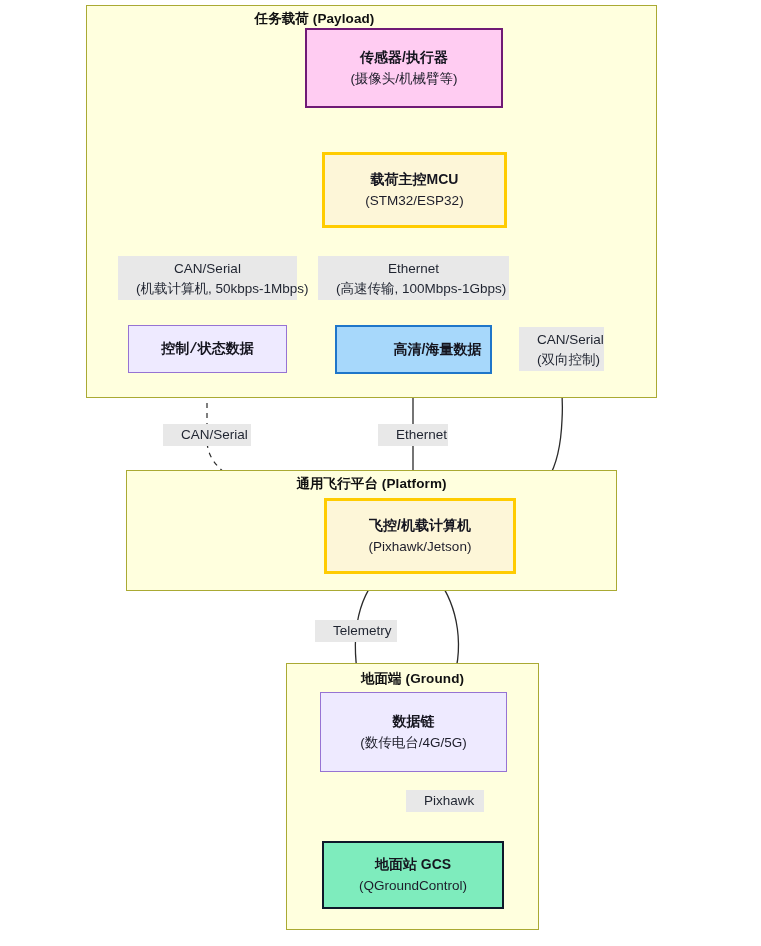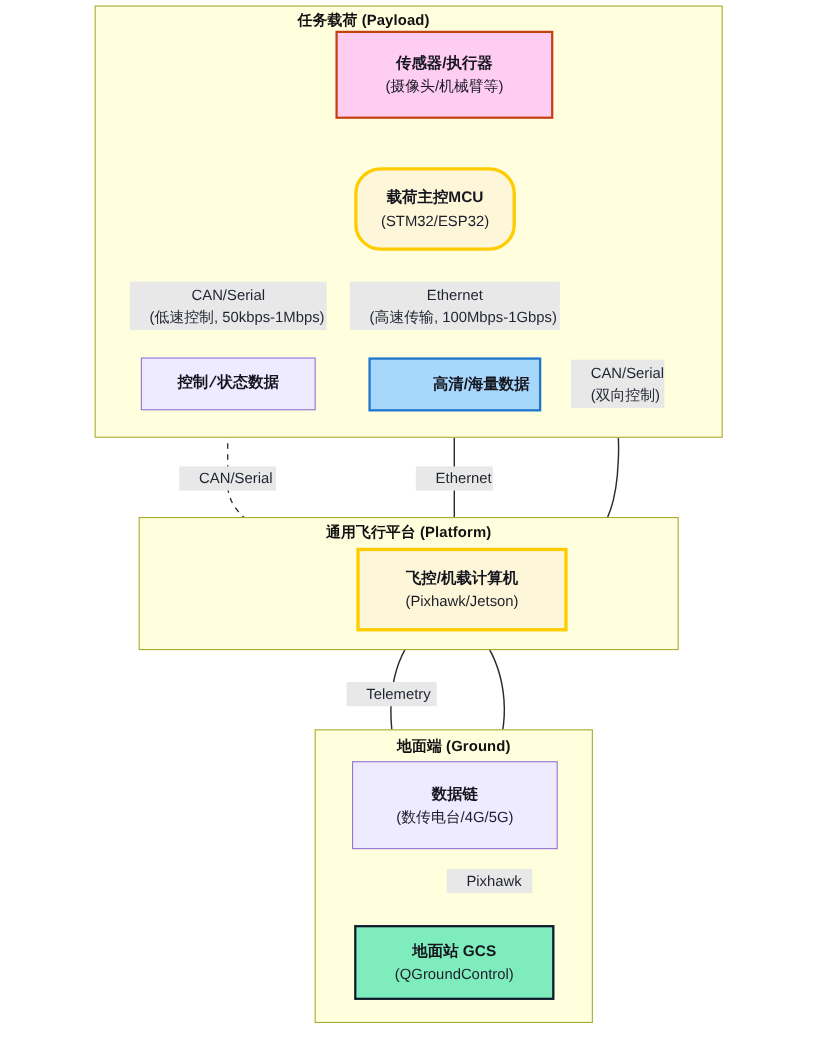--- a/index.html
+++ b/index.html
@@ -63,21 +63,21 @@
   }
   .node .n-sub {
     font-weight: normal;
     font-size: 13.5px;
     color: #1d1d2a;
     white-space: nowrap;
     margin-top: 3px;
   }
   .node.pink {
     background: #ffccf2;
-    border: 2px solid #c2410c;
+    border: 2px solid #701a75;
   }
   .node.yellow {
     background: #fdf6d8;
     border: 3px solid #ffcc00;
   }
   .node.lavender {
     background: #eeeaff;
     border: 1.5px solid #9673d3;
   }
   .node.blue {
@@ -140,35 +140,35 @@
     <path d="M380,574 C356,600 350,640 360,688" fill="none" stroke="#2a2a2a" stroke-width="1.3" marker-end="url(#arrowSolid)"></path>
 
     <path d="M450,690 C466,648 458,606 437,578" fill="none" stroke="#2a2a2a" stroke-width="1.3" marker-end="url(#arrowSolid)"></path>
 
     <path d="M372,772 C352,798 348,818 360,840" fill="none" stroke="#2a2a2a" stroke-width="1.3" marker-end="url(#arrowSolid)"></path>
 
     <path d="M440,840 C452,818 448,796 434,775" fill="none" stroke="#2a2a2a" stroke-width="1.3" marker-end="url(#arrowSolid)"></path>
   </svg>
 
   <div class="cluster" style="left:86px; top:5px; width:571px; height:393px;"></div>
-  <div class="cluster-title" style="left:102px; width:457px; top:10px;">任务载荷 (Payload)</div>
+  <div class="cluster-title" style="left:86px; width:457px; top:10px;">任务载荷 (Payload)</div>
 
   <div class="node pink" style="left:305px; top:28px; width:198px; height:80px;">
     <div class="n-title">传感器/执行器</div>
     <div class="n-sub">(摄像头/机械臂等)</div>
   </div>
 
-  <div class="node yellow" style="left:322px; top:152px; width:147px; height:76px;border-radius:24px;">
+  <div class="node yellow" style="left:322px; top:152px; width:185px; height:76px;">
     <div class="n-title">载荷主控MCU</div>
     <div class="n-sub">(STM32/ESP32)</div>
   </div>
 
   <div class="edge-label" style="left:118px; top:256px; width:179px; height:44px; padding-top:3px;">
     <span class="el-line">CAN/Serial</span>
-    <span class="el-line">(低速控制, 50kbps-1Mbps)</span>
+    <span class="el-line">(机载计算机, 50kbps-1Mbps)</span>
   </div>
 
   <div class="edge-label" style="left:318px; top:256px; width:191px; height:44px; padding-top:3px;">
     <span class="el-line">Ethernet</span>
     <span class="el-line">(高速传输, 100Mbps-1Gbps)</span>
   </div>
 
   <div class="node lavender" style="left:128px; top:325px; width:159px; height:48px;font-family:Liberation Mono, monospace;">
     <div class="n-title">控制/状态数据</div>
   </div>

